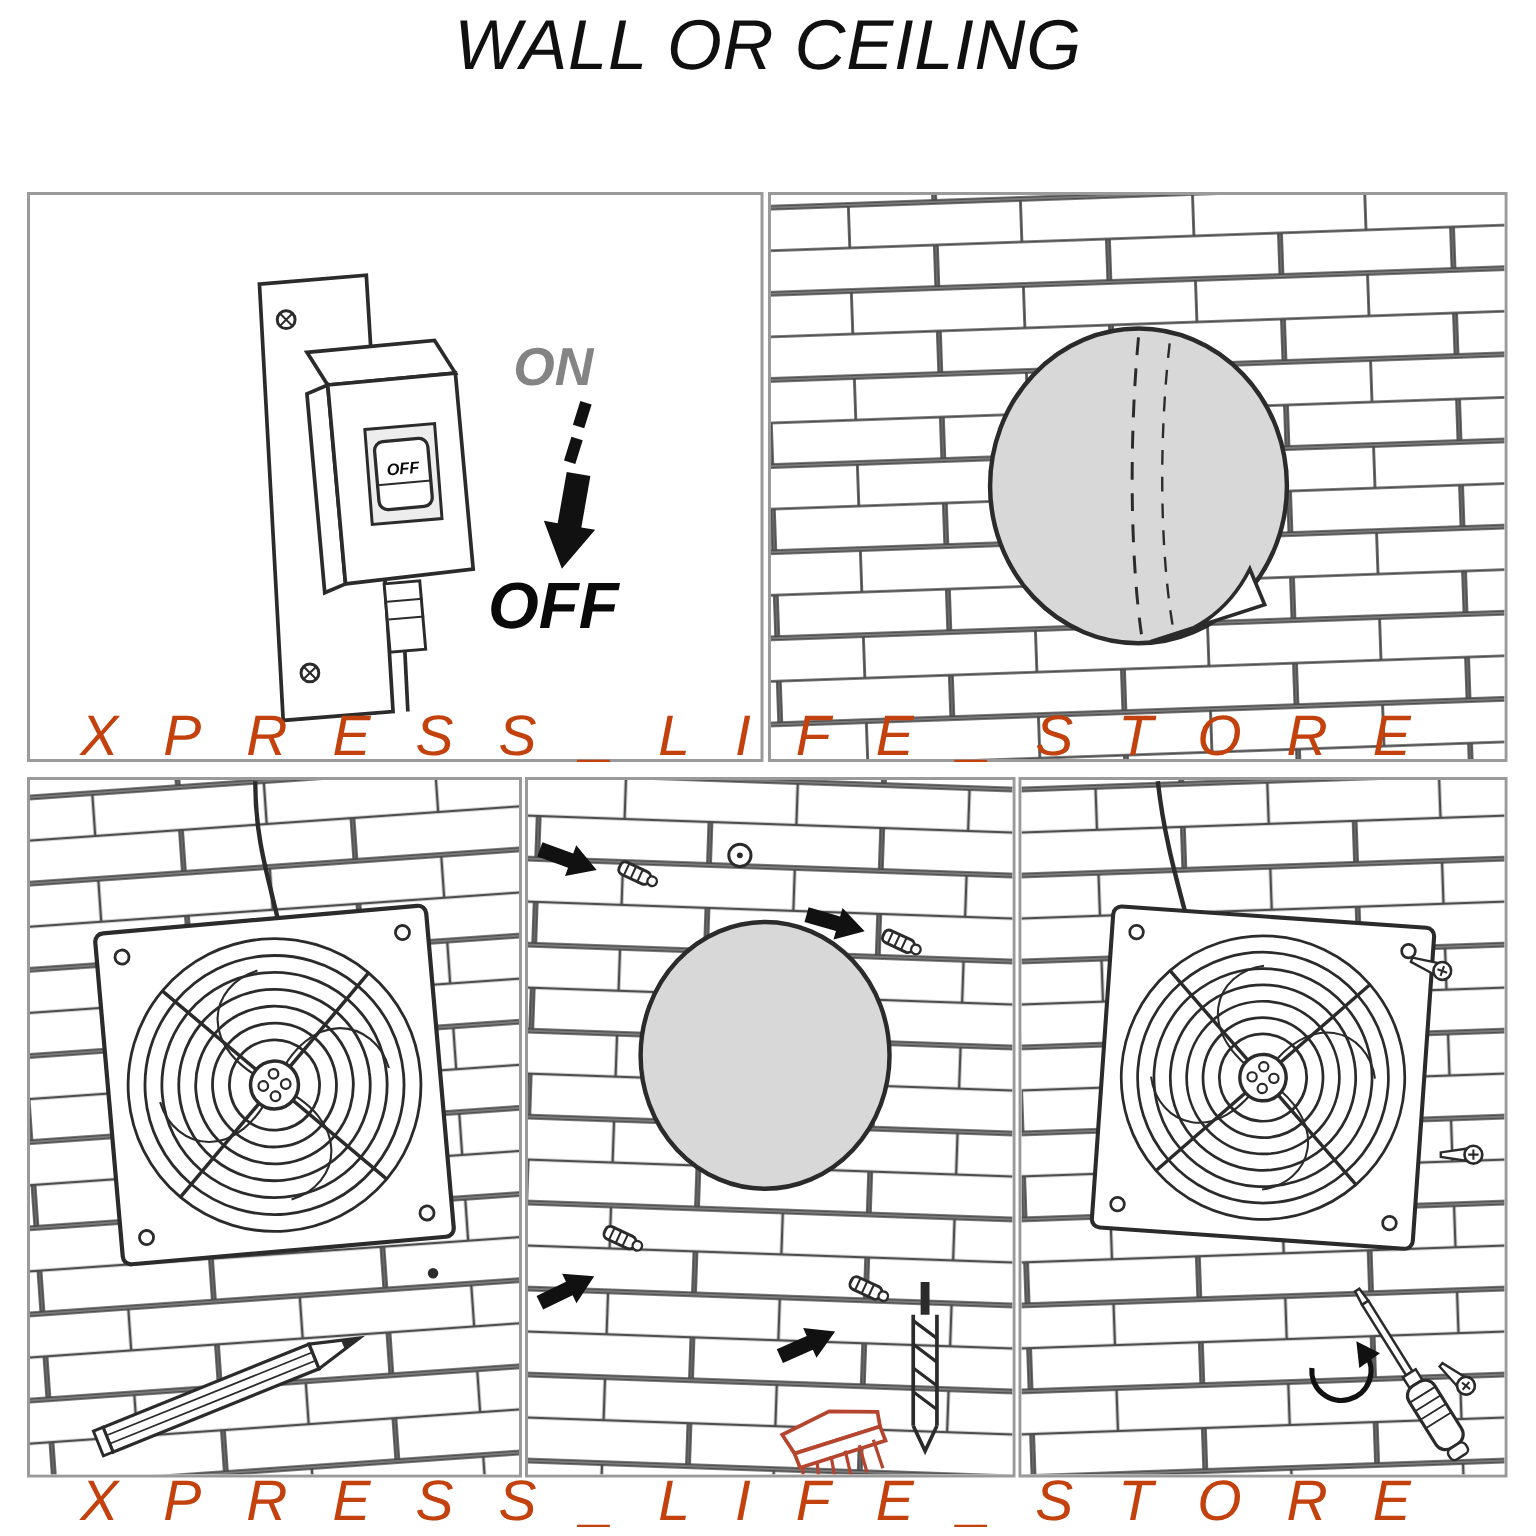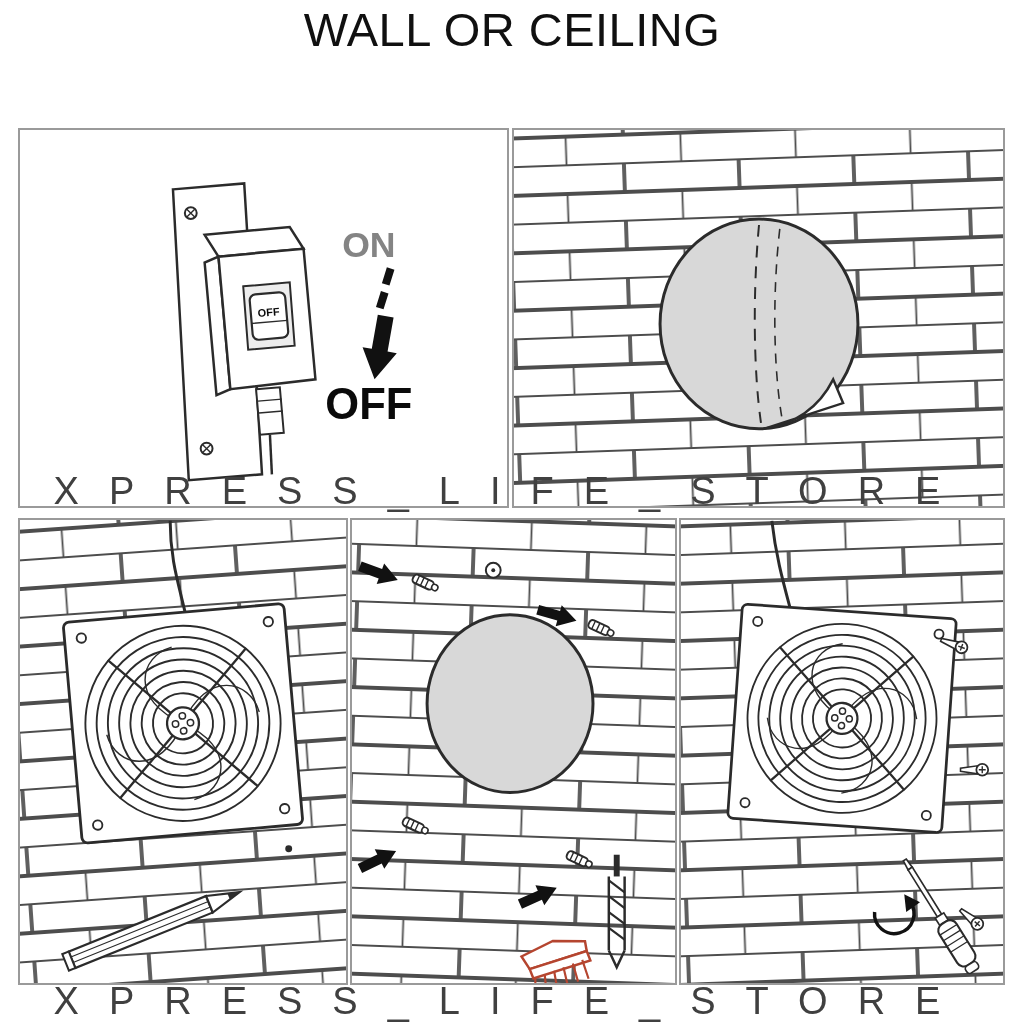--- a/index.html
+++ b/index.html
@@ -2,37 +2,37 @@
 <html><head>
 <meta charset="utf-8">
 <style>
   * { box-sizing: border-box; }
   html, body {
     margin: 0; padding: 0;
     width: 1024px; height: 1024px;
     background: #ffffff;
     font-family: "Liberation Sans", sans-serif;
   }
-  .stage { position: relative; width: 1024px; height: 1024px; overflow: hidden; background:#fff; }
+  .stage { position: relative; width: 1024px; height: 1024px; overflow: hidden; background:#fff;font-style:italic; }
   .title {
     position: absolute; top: 2px; left: 0; width: 100%;
     text-align: center; font-size: 47px; line-height: 1.18;
     color: #101010; letter-spacing: 0.5px; z-index: 2;
   }
   .panel { position: absolute; border: 2px solid #9a9a9a; background: #fff; overflow: hidden; }
   #panel1 { left: 18px;  top: 128px; width: 491px; height: 380px; }
   #panel2 { left: 512px; top: 128px; width: 493px; height: 380px; }
   #panel3 { left: 18px;  top: 518px; width: 330px; height: 467px; }
   #panel4 { left: 350px; top: 518px; width: 327px; height: 467px; }
   #panel5 { left: 679px; top: 518px; width: 326px; height: 467px; }
   .panel svg { display: block; width: 100%; height: 100%; }
   .watermark {
     position: absolute; left: 0; width: 100%;
     text-align: center; font-size: 38px; letter-spacing: 30px;
-    color: #404040; z-index: 5; white-space: nowrap; font-weight: 400;
+    color: #c2410c; z-index: 5; white-space: nowrap; font-weight: 400;
   }
   #wm1 { top: 470px; }
   #wm2 { top: 980px; }
   svg text { font-family: "Liberation Sans", sans-serif; }
   .defs-holder { position: absolute; width: 0; height: 0; overflow: hidden; }
 </style>
 </head>
 <body>
 
 <div class="stage">

